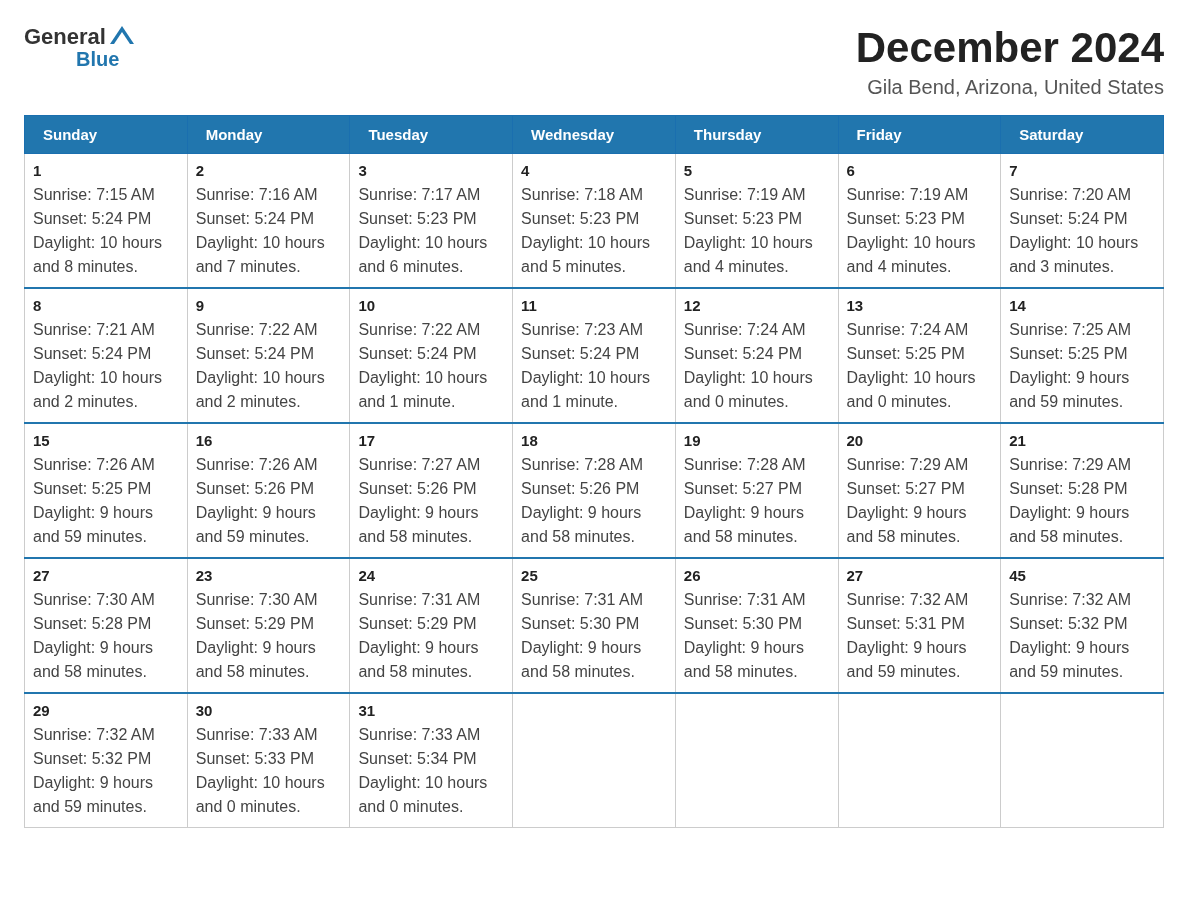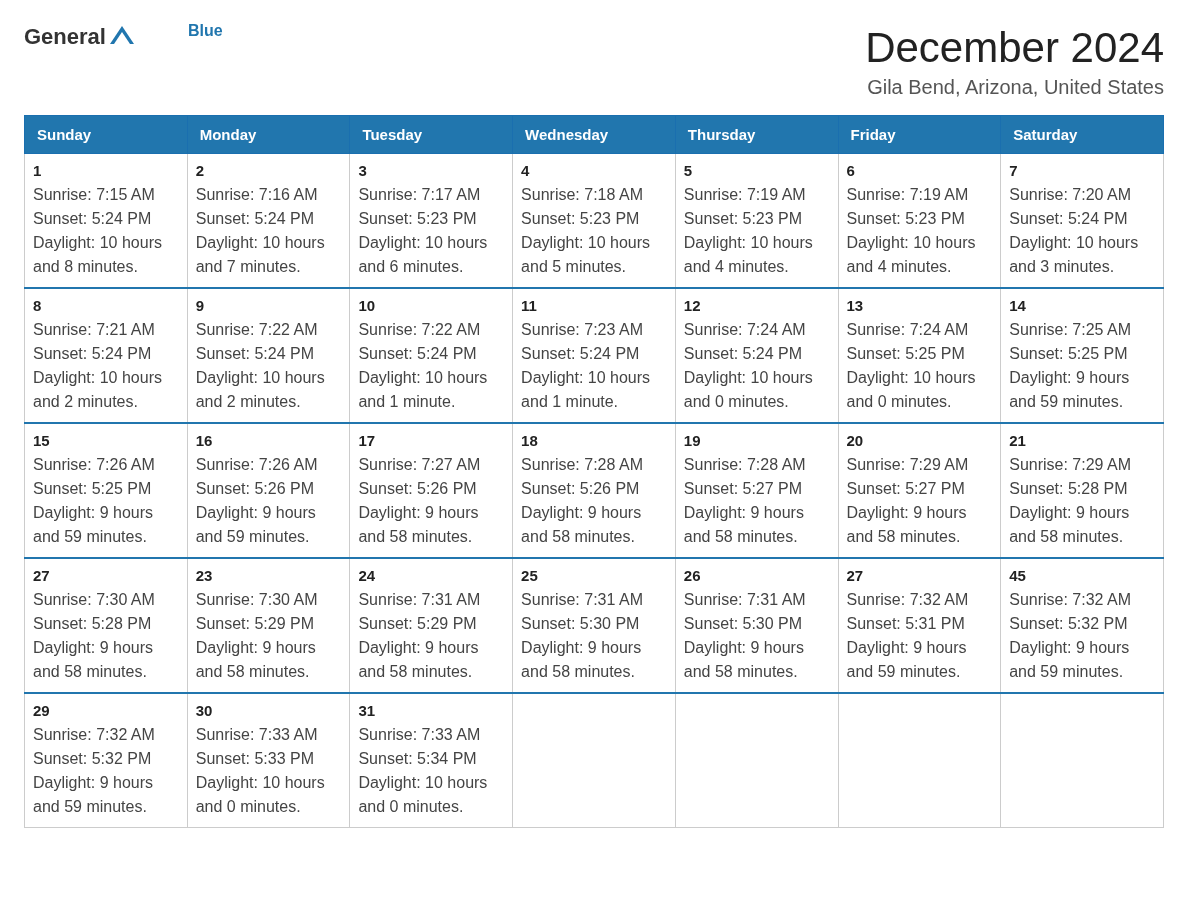--- a/index.html
+++ b/index.html
@@ -14,40 +14,40 @@
       display: flex;
       justify-content: space-between;
       align-items: flex-start;
       margin-bottom: 16px;
     }
     .title-section {
       text-align: right;
     }
     .calendar-title {
       font-size: 42px;
-      font-weight: normal;
+      font-weight: bold;
       color: #222;
     }
     .calendar-subtitle {
       font-size: 20px;
       color: #555;
       margin-top: 4px;
       margin-left: 39px;
     }
     .calendar-table {
       width: 100%;
       border-collapse: collapse;
       table-layout: fixed;
     }
     .calendar-table th {
       background-color: #2176ae;
       color: #fff;
       font-size: 15px;
       font-weight: bold;
-      padding: 10px 12px;
+      padding: 10px 18px;
       text-align: left;
       border: 1px solid #1a6faf;
     }
     .calendar-table td {
       vertical-align: top;
       padding: 8px;
       border: 1px solid #ccc;
       font-size: 12.5px;
       color: #333;
       height: 110px;
@@ -66,21 +66,21 @@
     }
     .empty-cell {
       background: #fff;
     }
     .row-separator td {
       border-top: 2px solid #2176ae;
     }
     
     .logo-wrapper {
       display: flex;
-      flex-direction: row;
+      flex-direction: column;
       align-items: flex-start;
     }
     .logo-line1 {
       display: flex;
       align-items: center;
     }
     .logo-line2 {
       display: flex;
       align-items: center;
       margin-top: -2px;
@@ -92,21 +92,21 @@
 <div class="header">
   <div class="logo-wrapper">
     <div class="logo-line1">
       <span style="font-size:22px;font-weight:bold;color:#333;">General</span>
       <svg width="28" height="28" viewBox="0 0 28 28" style="margin-left:2px;margin-top:-2px;">
         <polygon points="14,4 26,22 2,22" fill="#2176ae"></polygon>
         <polygon points="14,10 22,22 6,22" fill="#fff"></polygon>
       </svg>
     </div>
     <div class="logo-line2">
-      <span style="font-size:16px;font-weight:bold;color:#2176ae;margin-left:52px;">Blue</span>
+      <span style="font-size:20px;font-weight:bold;color:#2176ae;margin-left:52px;">Blue</span>
     </div>
   </div>
   <div class="title-section">
     <div class="calendar-title">December 2024</div>
     <div class="calendar-subtitle">Gila Bend, Arizona, United States</div>
   </div>
 </div>
 
 <table class="calendar-table">
   <thead>

